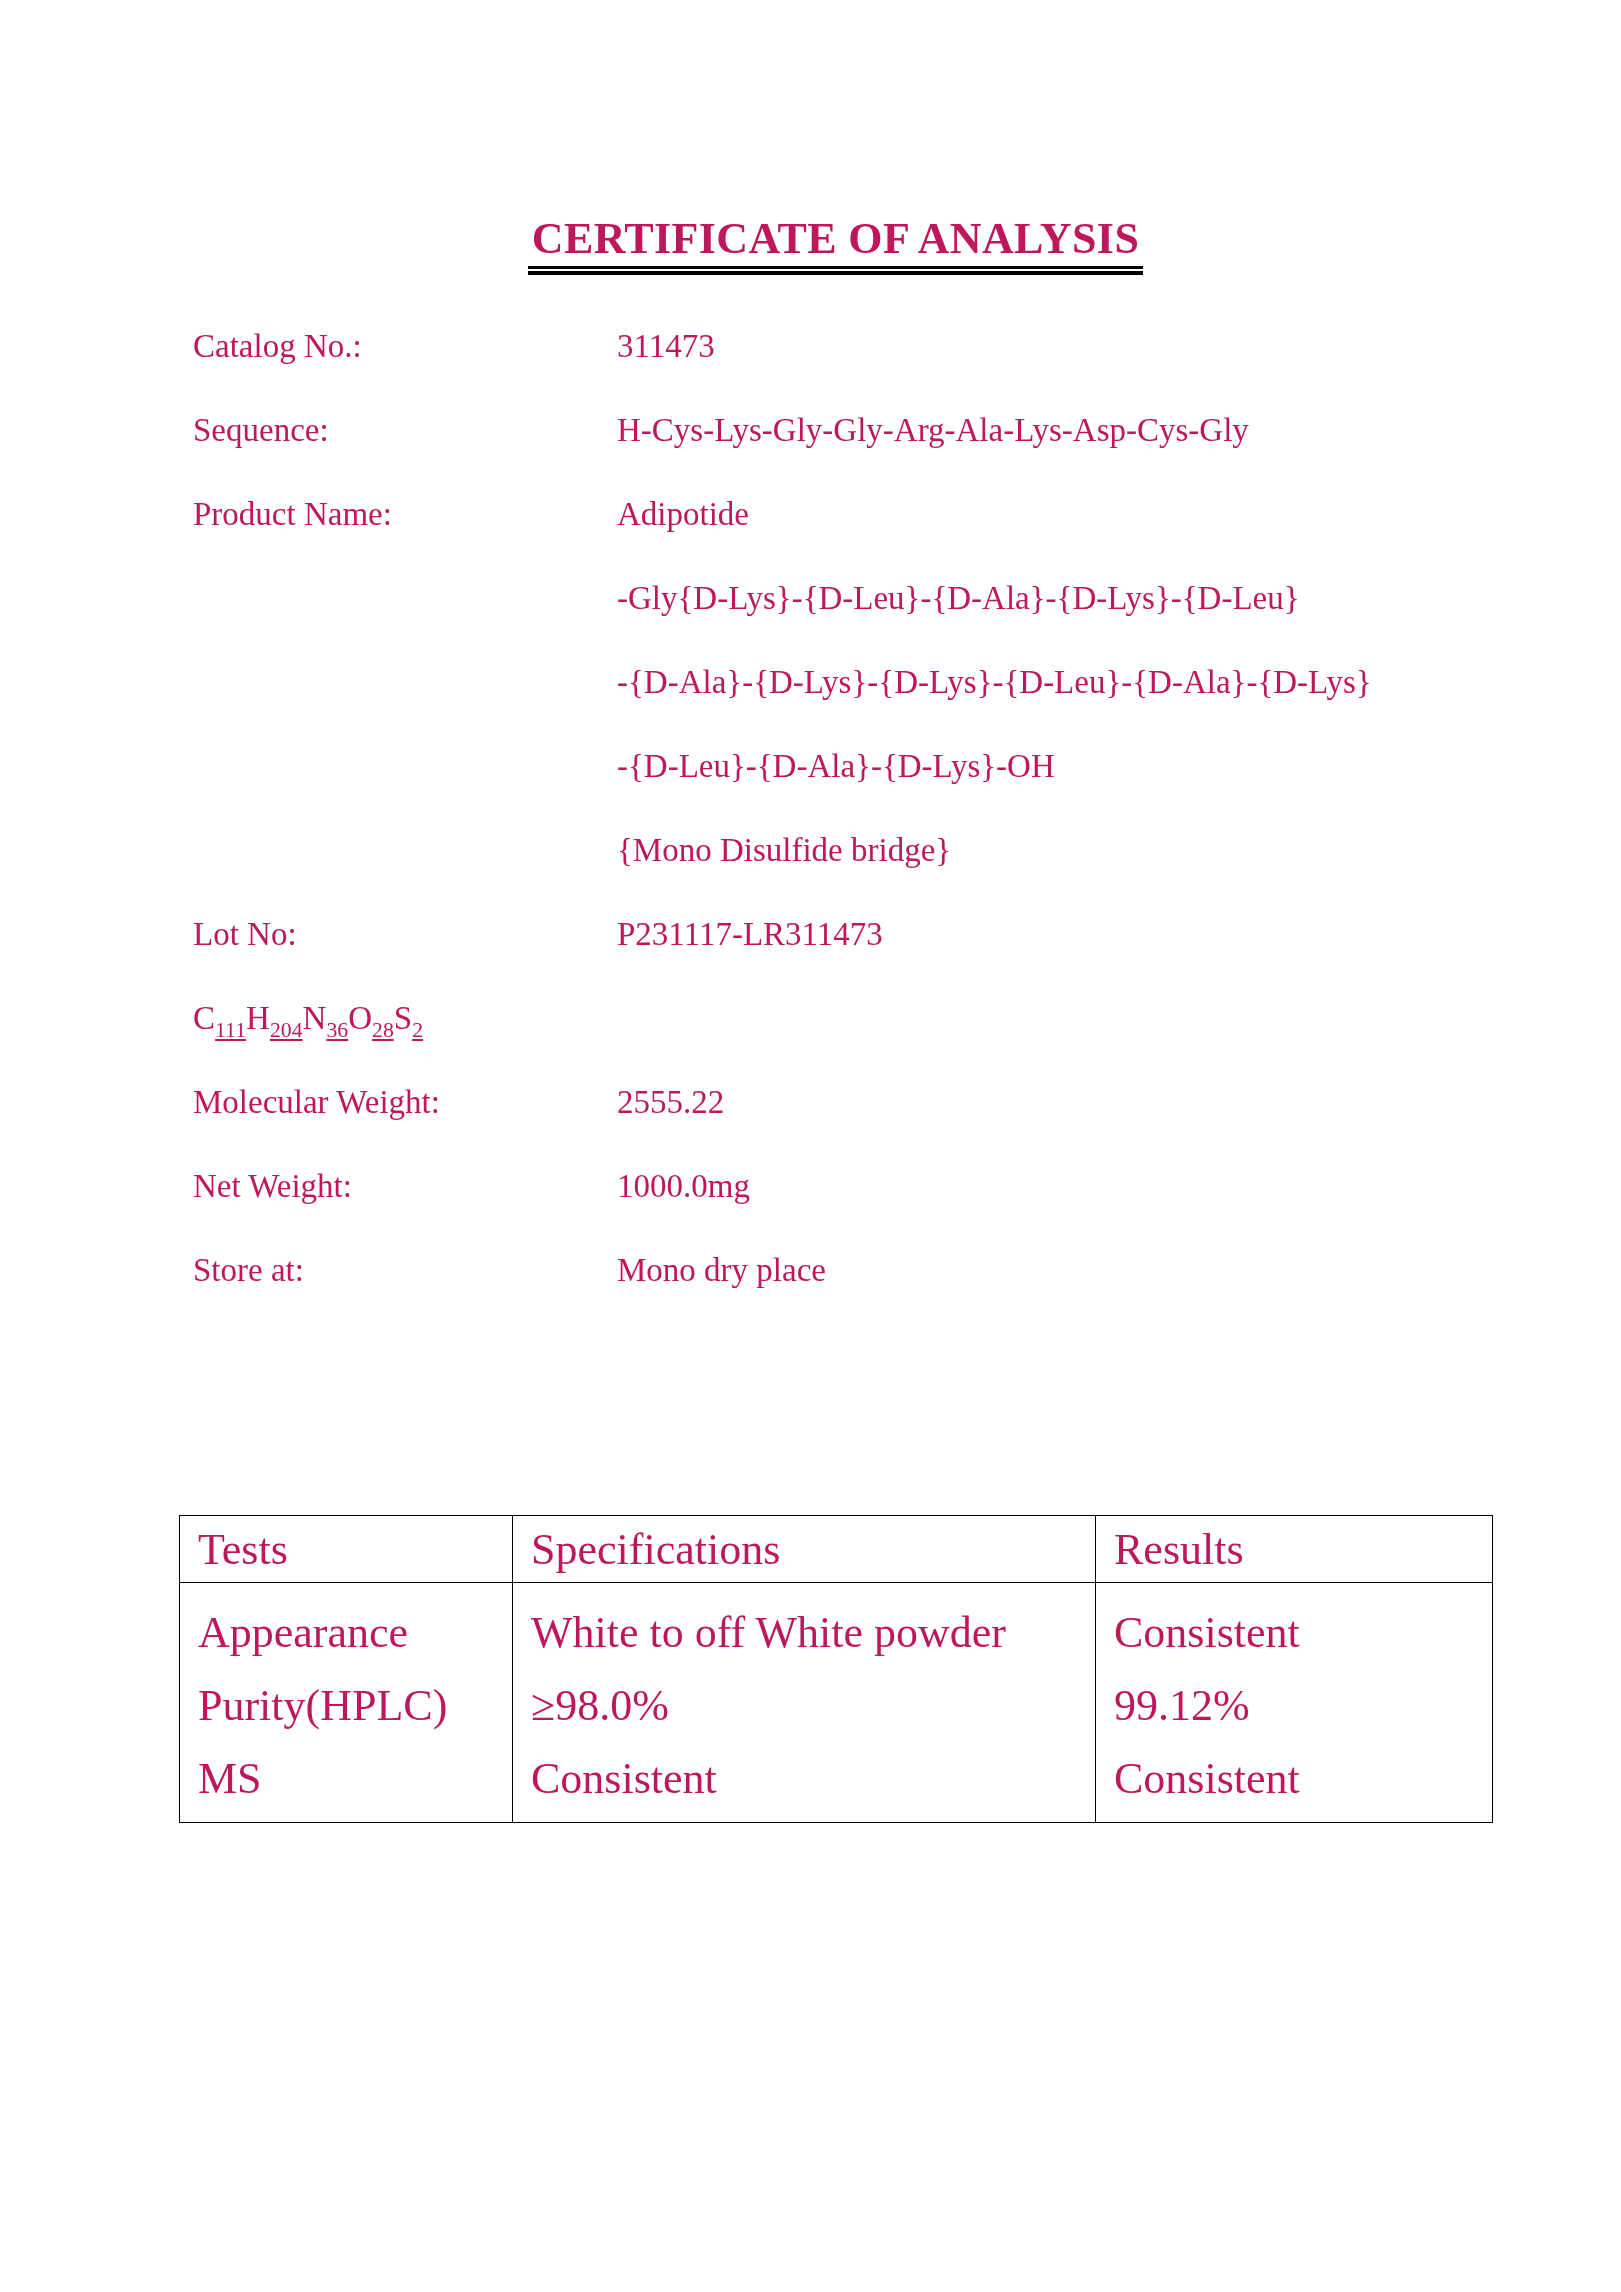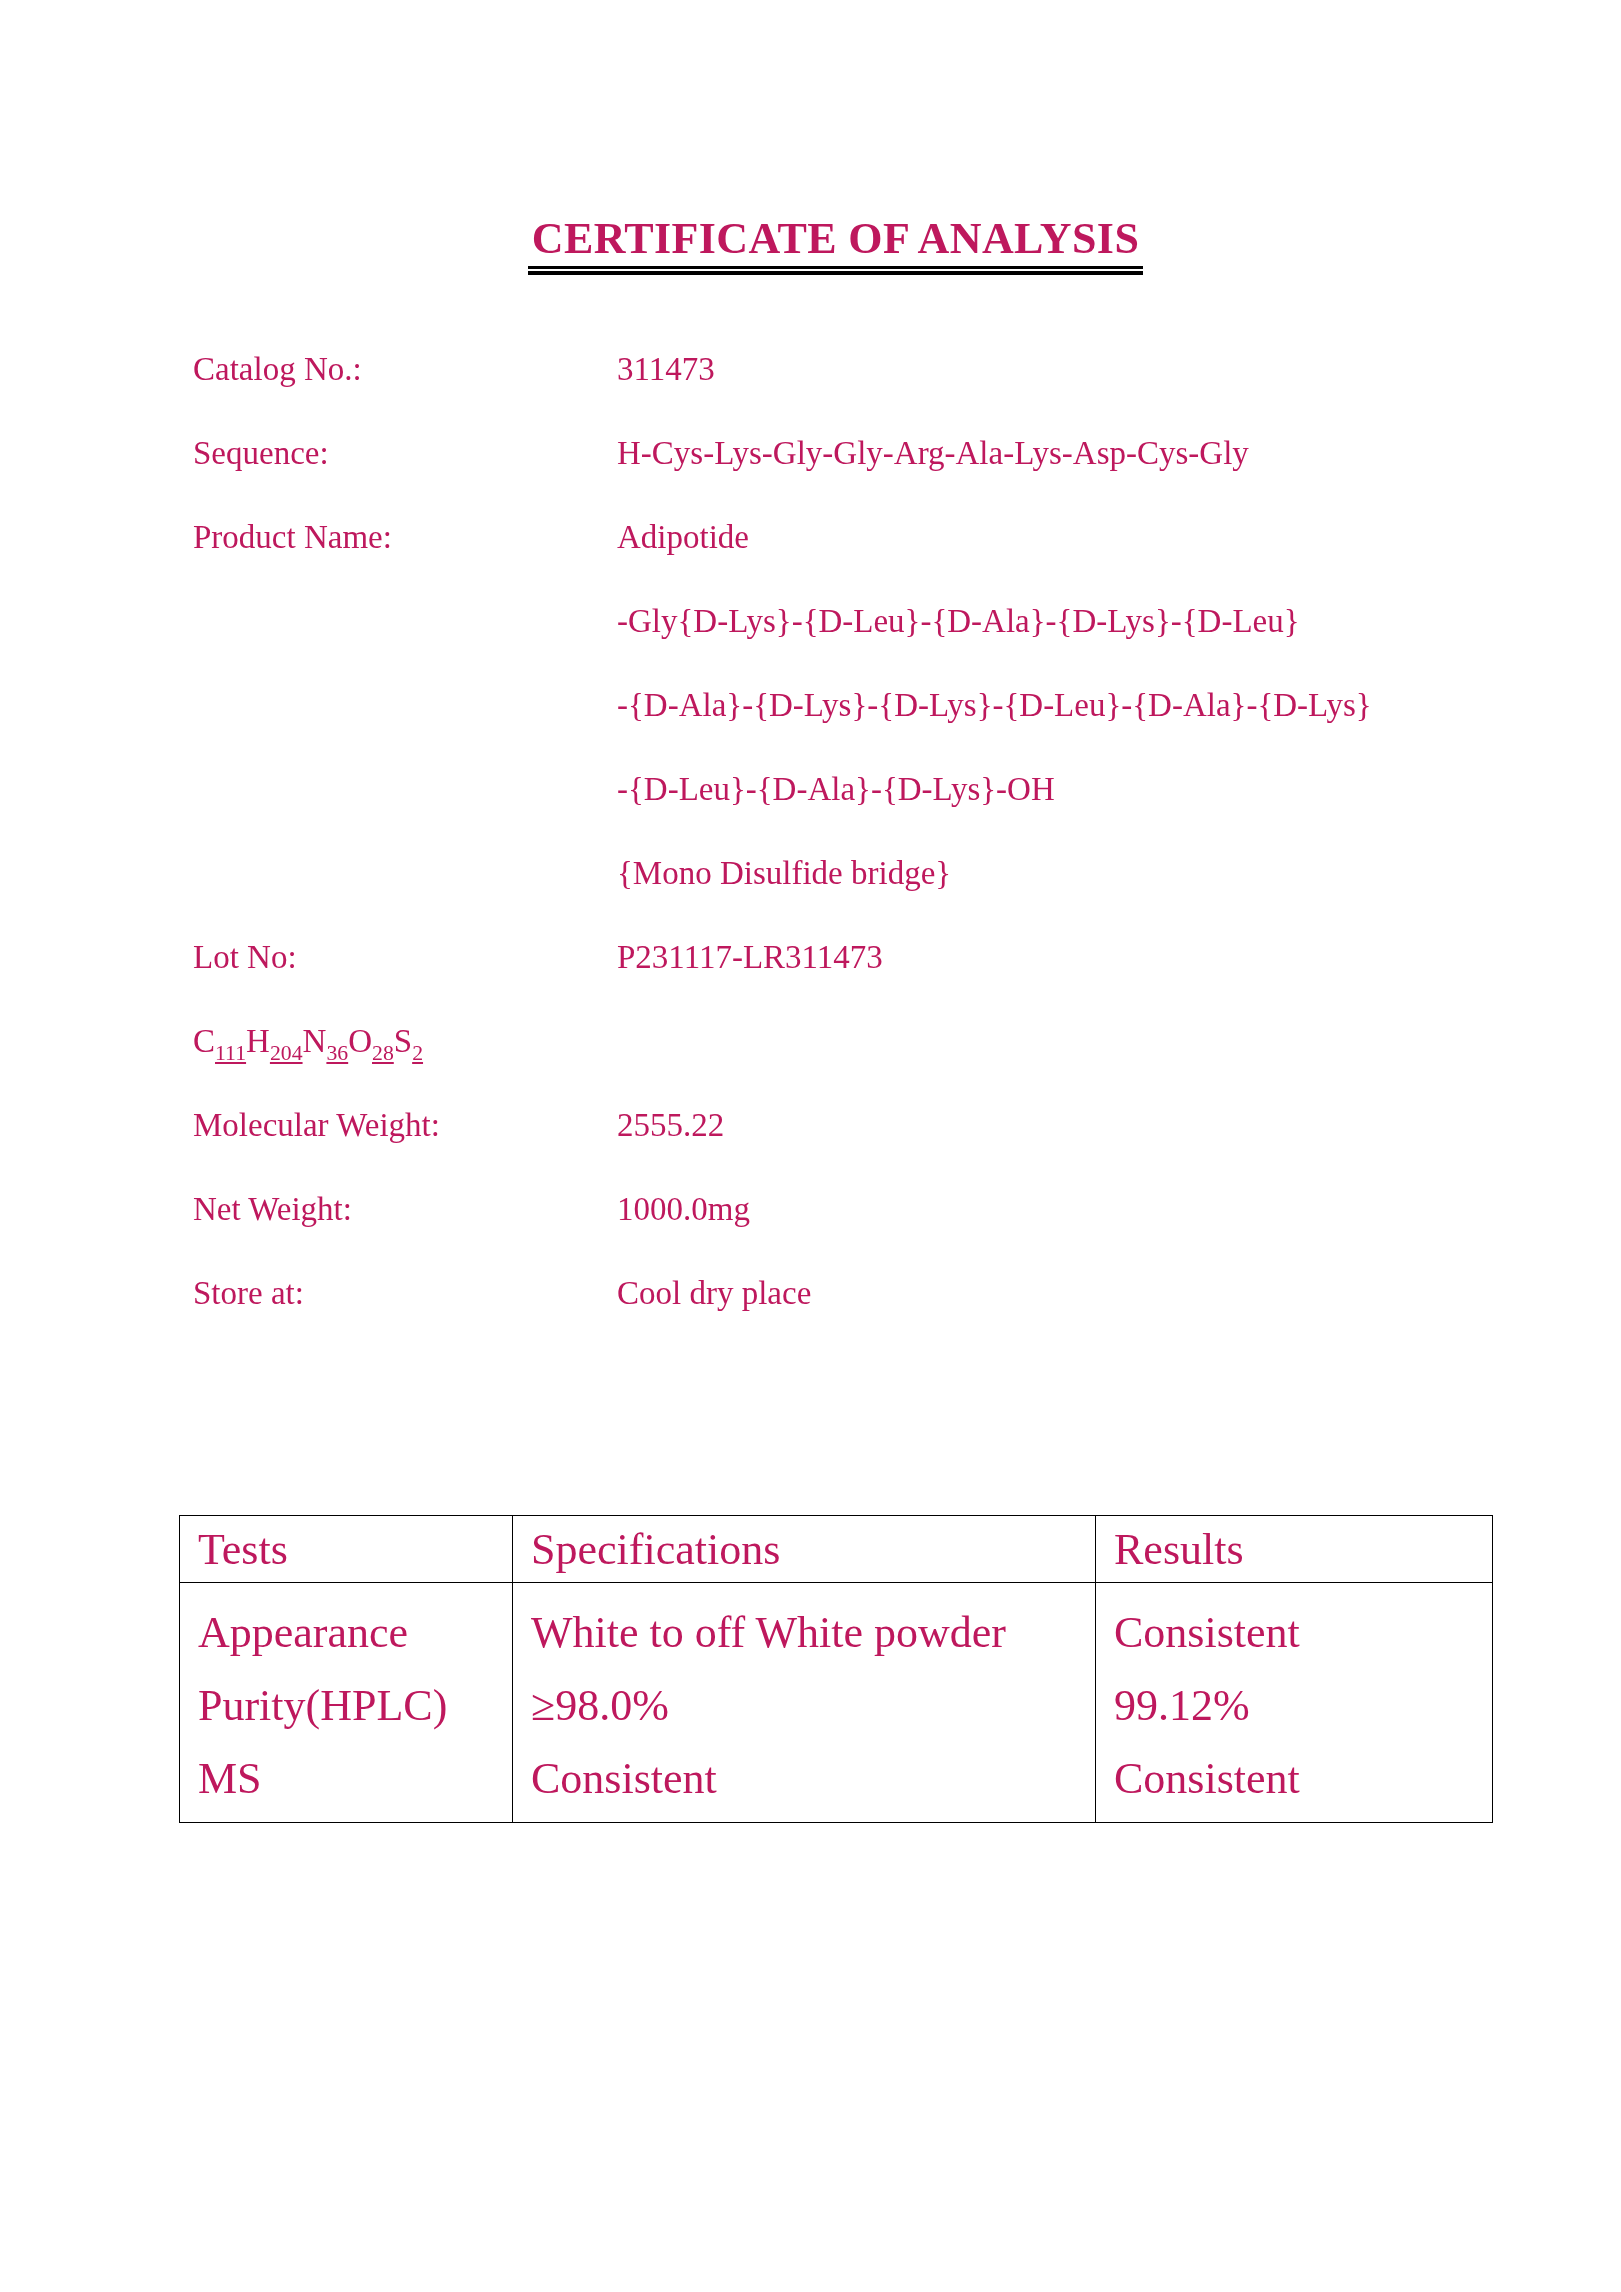--- a/index.html
+++ b/index.html
@@ -47,21 +47,21 @@
   .fields {
     position: absolute;
     left: 193px;
     top: 328px;
     font-size: 33px;
     line-height: 1.15;
   }
   .field-row {
     display: flex;
     height: 84px;
-    align-items: center;
+    align-items: flex-start;
   }
   .field-label {
     width: 424px;
     flex: none;
     white-space: nowrap;
   }
   .field-value {
     white-space: nowrap;
   }
   .field-value sub {
@@ -152,21 +152,21 @@
       <div class="field-row">
         <div class="field-label">Molecular Weight:</div>
         <div class="field-value">2555.22</div>
       </div>
       <div class="field-row">
         <div class="field-label">Net Weight:</div>
         <div class="field-value">1000.0mg</div>
       </div>
       <div class="field-row">
         <div class="field-label">Store at:</div>
-        <div class="field-value">Cool dry place</div>
+        <div class="field-value">Mono dry place</div>
       </div>
     </div>
 
   <table class="coa-table">
     <colgroup>
       <col style="width:333px">
       <col style="width:583px">
       <col style="width:397px">
     </colgroup>
     <thead>

